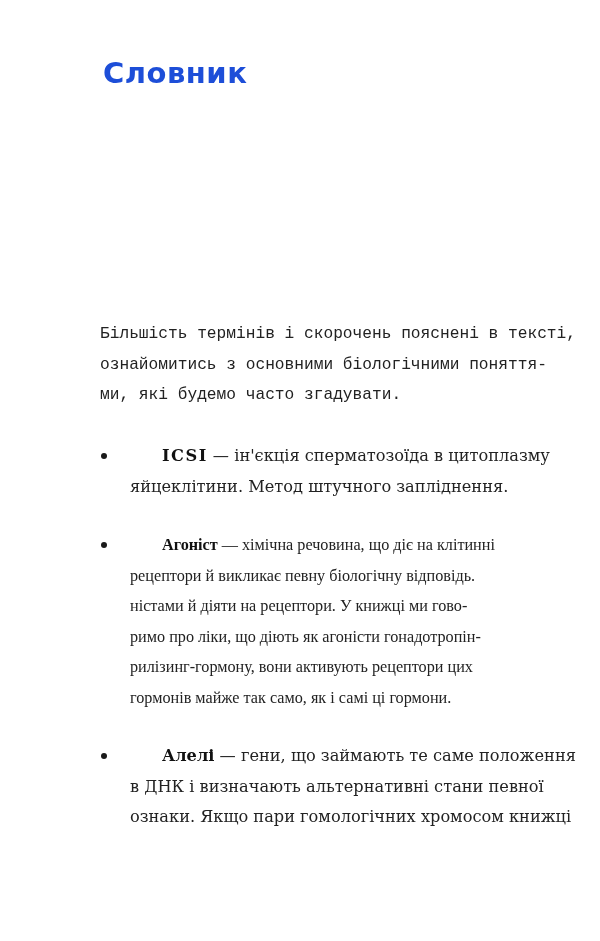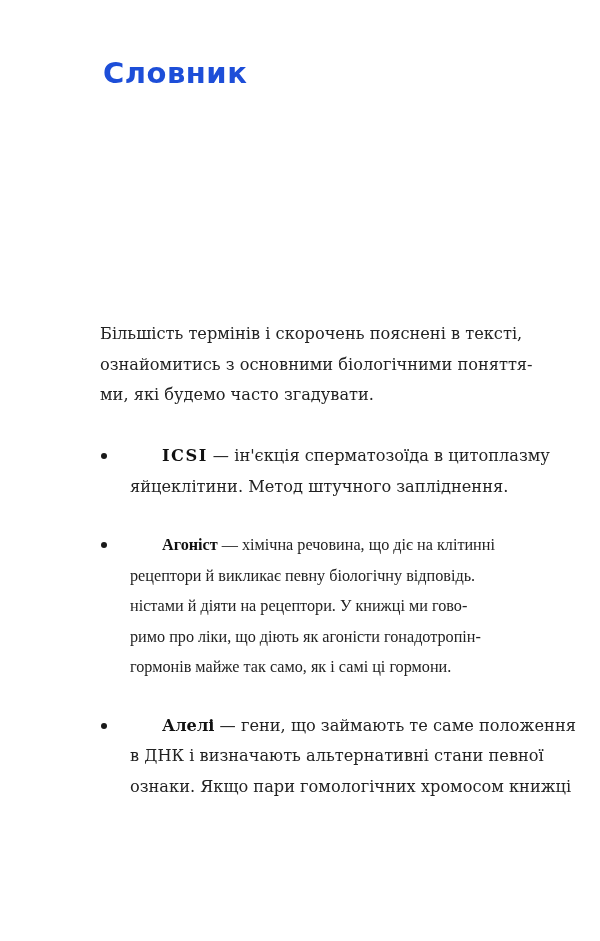--- a/index.html
+++ b/index.html
@@ -31,21 +31,21 @@
       width: 415px;
       font-family: "DejaVu Serif", serif;
       font-size: 16.2px;
       line-height: 30.5px;
       color: #222222;
     }
     .intro {
       top: 319px;
       margin: 0;
     }
-    .intro span { display: block; white-space: nowrap; }
+    .intro span { display: block; white-space: nowrap; font-family: Liberation Mono, monospace; }
     .glossary {
       list-style: none;
       margin: 0;
       padding: 0;
       top: 441px;
     }
     .entry {
       position: relative;
       padding-left: 30px;
       margin-bottom: 30px;
@@ -86,20 +86,21 @@
     <span class="line"><span class="term spaced">ICSI</span><span> — </span><span>ін'єкція сперматозоїда в цитоплазму</span></span>
     <span class="line">яйцеклітини. Метод штучного запліднення.</span>
   </li>
 
   <li class="entry entry-2">
     <span class="bullet"></span>
     <span class="line"><span class="term">Агоніст</span><span> — </span><span>хімічна речовина, що діє на клітинні</span></span>
     <span class="line">рецептори й викликає певну біологічну відповідь.</span>
     <span class="line">ністами й діяти на рецептори. У книжці ми гово-</span>
     <span class="line">римо про ліки, що діють як агоністи гонадотропін-</span>
+    <span class="line">рилізинг-гормону, вони активують рецептори цих</span>
     <span class="line">гормонів майже так само, як і самі ці гормони.</span>
   </li>
 
   <li class="entry entry-3">
     <span class="bullet"></span>
     <span class="line"><span class="term">Алелі</span><span> — </span><span>гени, що займають те саме положення</span></span>
     <span class="line">в ДНК і визначають альтернативні стани певної</span>
     <span class="line">ознаки. Якщо пари гомологічних хромосом книжці</span>
   </li>
 </ul>

